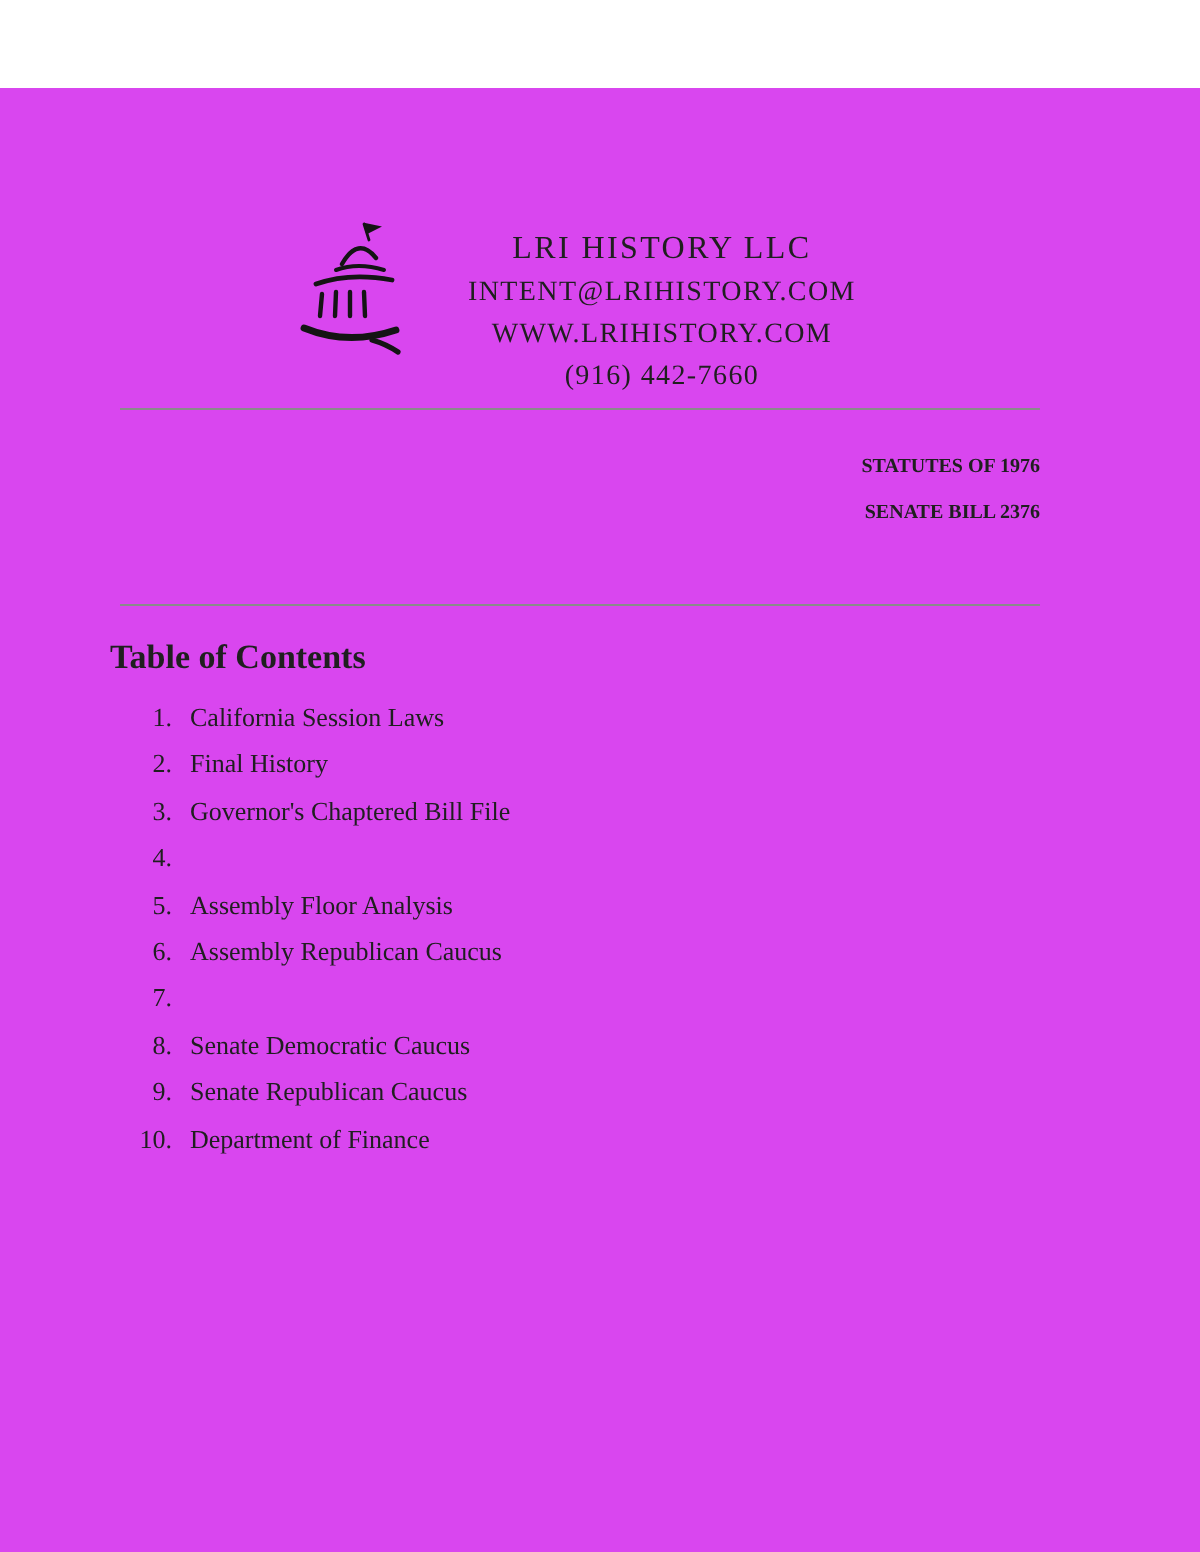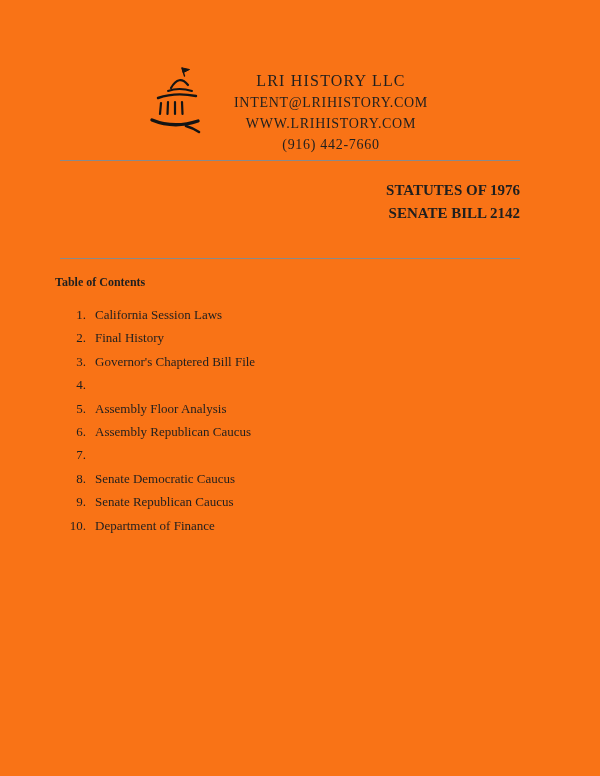--- a/index.html
+++ b/index.html
@@ -6,21 +6,22 @@
   html, body { background: #ffffff; }
   body {
     width: 600px; height: 776px;
     font-family: "Liberation Serif", serif;
     color: #1f1f1f;
     position: relative;
     overflow: hidden;
   }
   .page {
     position: absolute; inset: 0;
-    background: #f97316;
+    background: #d946ef;
+    margin-top: 44px;
   }
 
   
   .header {
     position: absolute;
     top: 64px; left: 146px;
     display: flex;
     align-items: flex-start;
     gap: 26px;
   }
@@ -56,32 +57,32 @@
   .rule-1 { top: 160px; }
   .rule-2 { top: 258px; }
 
   
   .statute {
     position: absolute;
     top: 179px;
     right: 80px;
     text-align: right;
     font-weight: bold;
-    font-size: 15px;
+    font-size: 10px;
     line-height: 22.5px;
   }
   .statute div { white-space: pre; }
 
   
   .toc-title {
     position: absolute;
     top: 275px;
     left: 55px;
     font-weight: bold;
-    font-size: 12px;
+    font-size: 17px;
   }
   .toc {
     position: absolute;
     top: 307px;
     left: 55px;
     font-size: 13px;
   }
   .toc-row {
     display: flex;
     align-items: baseline;
@@ -128,21 +129,21 @@
       <div class="contact">INTENT@LRIHISTORY.COM</div>
       <div class="contact">WWW.LRIHISTORY.COM</div>
       <div class="contact">(916) 442-7660</div>
     </div>
   </div>
 
   <div class="rule rule-1"></div>
 
   <div class="statute">
     <div>STATUTES OF 1976</div>
-    <div>SENATE BILL 2142</div>
+    <div>SENATE BILL 2376</div>
   </div>
 
   <div class="rule rule-2"></div>
 
   <div class="toc-title">Table of Contents</div>
 
   <div class="toc">
     <div class="toc-row">
       <span class="toc-num">1.</span>
       <span class="toc-label">California Session Laws</span>

